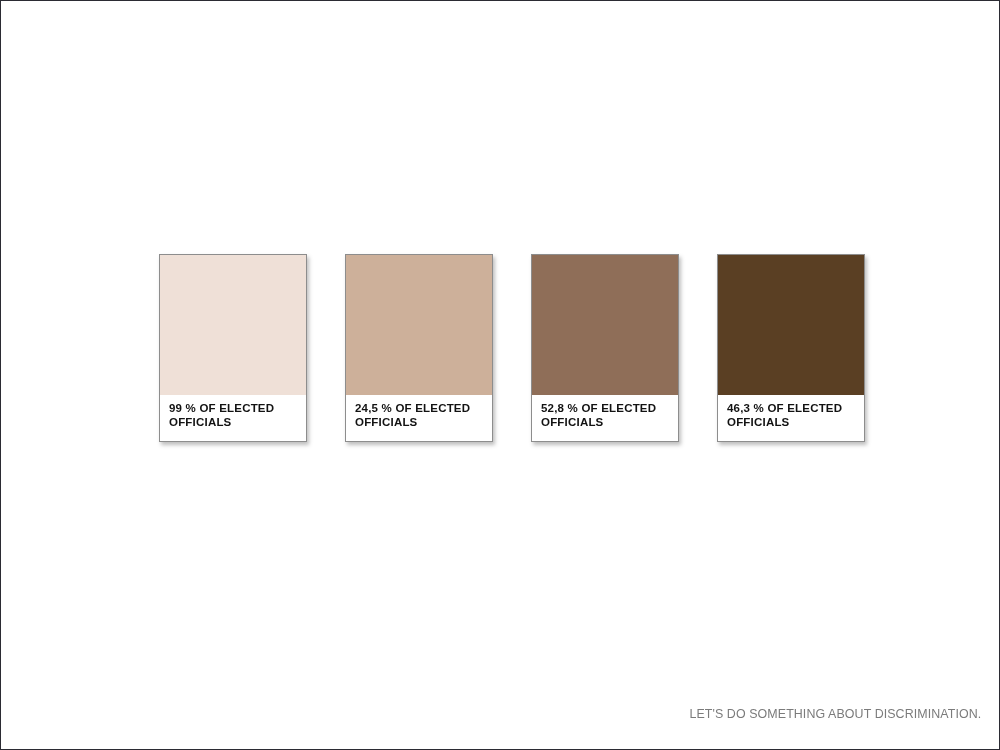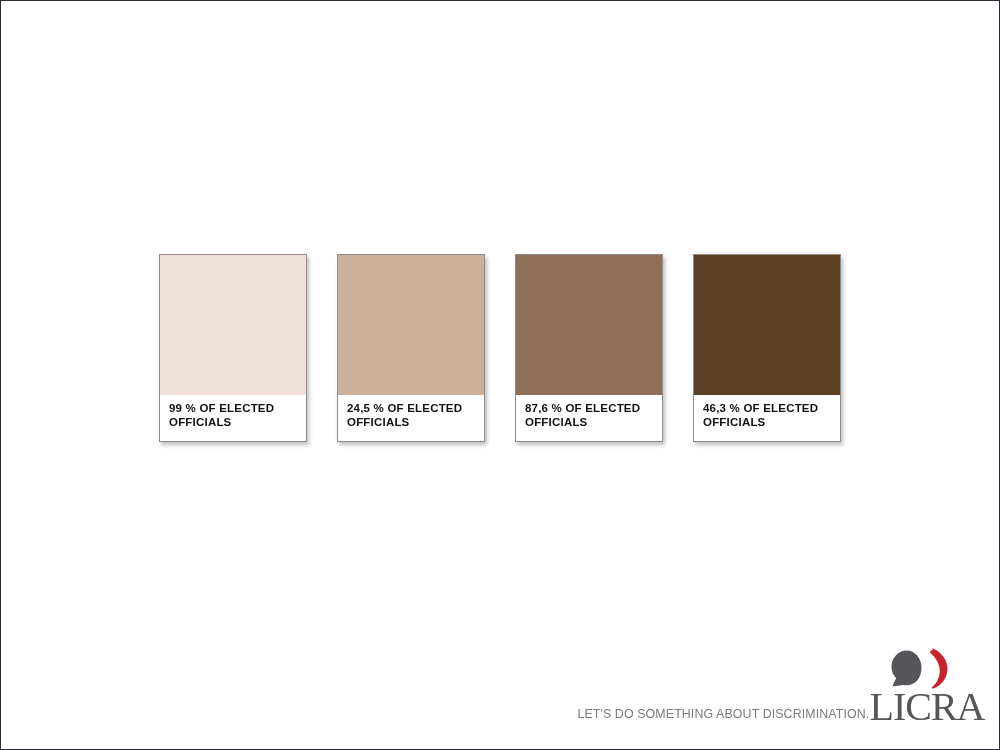--- a/index.html
+++ b/index.html
@@ -21,21 +21,21 @@
   }
 
   
   #swatch-row {
     position: absolute;
     left: 158px;
     top: 253px;
     display: flex;
     flex-direction: row;
     align-items: center;
-    gap: 30px;
+    gap: 38px;
   }
   .swatch-card {
     width: 148px;
     height: 188px;
     box-sizing: border-box;
     background: #ffffff;
     border: 1px solid #8d8d8d;
     box-shadow: 2px 3px 4px rgba(0,0,0,0.26);
     display: flex;
     flex-direction: column;
@@ -124,42 +124,35 @@
       <div class="swatch-color" style="background:#cdb09a"></div>
       <div class="swatch-label">
         <span class="swatch-label-text">24,5 % OF ELECTED
 OFFICIALS</span>
       </div>
     </div>
 
     <div class="swatch-card">
       <div class="swatch-color" style="background:#8f6e58"></div>
       <div class="swatch-label">
-        <span class="swatch-label-text">87,6 % OF ELECTED
+        <span class="swatch-label-text">52,8 % OF ELECTED
 OFFICIALS</span>
       </div>
     </div>
 
     <div class="swatch-card">
       <div class="swatch-color" style="background:#5a3f23"></div>
       <div class="swatch-label">
         <span class="swatch-label-text">46,3 % OF ELECTED
 OFFICIALS</span>
       </div>
     </div>
 
   </div>
 
   <div id="footer">
 
     <div id="tagline">LET'S DO SOMETHING ABOUT DISCRIMINATION.</div>
 
-    <div id="licra-logo">
-      <svg id="licra-mark" viewBox="0 0 66 42">
-        <path fill="#55555a" d="M30.5 20.5c0-9.4-6.6-17-15-17s-15 7.6-15 16.3c0 4.6 1.8 8.6 4.7 11.4l-3.3 6.6c-0.4 0.8 0.2 1.6 1.1 1.5l9.6-1.3c1 0.2 2 0.3 3 0.3 8.4 0 14.9-7 14.9-17.8z"></path>
-        <path fill="#c8232c" d="M41.5 1.2c5.5 2.1 10.4 6.6 13 12.1 2.9 6.2 2.6 13-0.9 18.9-2.6 4.4-6.6 7.6-11.4 9.4-1 0.4-1.8-0.9-1-1.6 4.2-3.6 6.8-8.4 7.4-13.6 0.7-6.1-1.4-12-5.9-17.1-0.9-1-1.8-1.9-2.8-2.7 -1.6-1.3-0.3-3.9 1.6-3.4z"></path>
-      </svg>
-      <div id="licra-wordmark">LICRA</div>
-    </div>
 
   </div>
 
 </div>
 
 </body></html>

